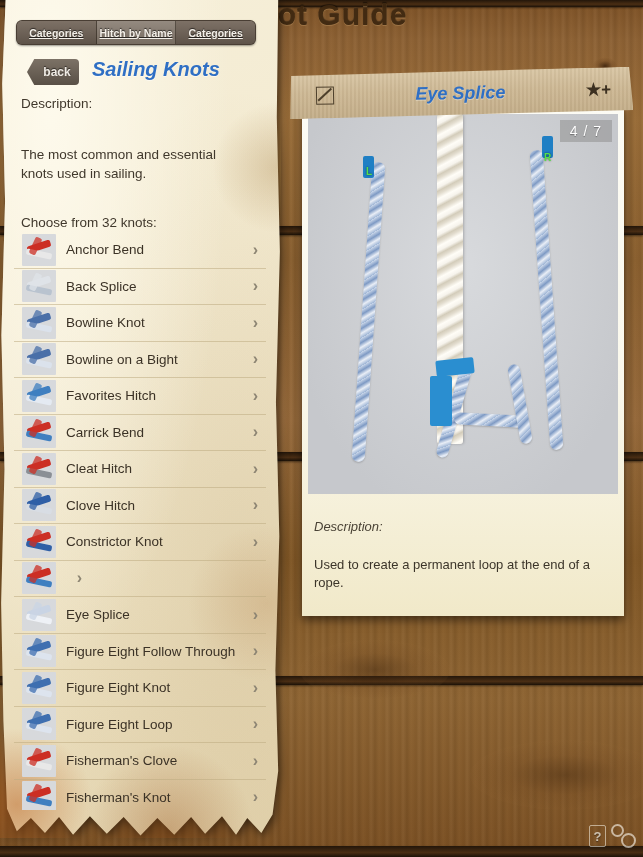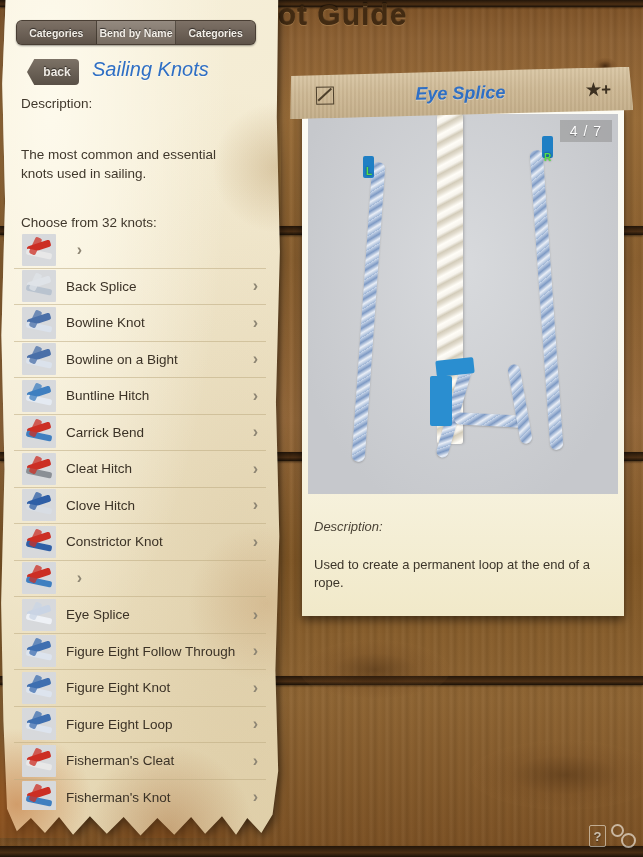--- a/index.html
+++ b/index.html
@@ -89,40 +89,41 @@
     box-shadow:inset 0 1px 0 rgba(255,255,255,.18), 0 1px 2px rgba(0,0,0,.4);
     z-index:6;
   }
   .tab {
     flex:1 1 0; display:flex; align-items:center; justify-content:center;
     font-size:10.5px; font-weight:bold; color:#f3efe8;
     text-shadow:0 -1px 1px rgba(0,0,0,.65);
     background:linear-gradient(180deg,#7d7166,#5e5349);
     border-right:1px solid rgba(40,32,24,.55);
     cursor:pointer;
+    text-decoration:underline;
   }
   .tab:last-child { border-right:none; }
   .tab.selected { background:linear-gradient(180deg,#948a80,#776c61); }
 
   
   #back-btn {
     position:absolute; left:27px; top:59px;
     width:52px; height:26px;
     background:linear-gradient(180deg,#7c7266,#595046);
     color:#f0ece5; font-size:12px; font-weight:bold;
     display:flex; align-items:center; justify-content:center;
     padding-left:8px;
     clip-path:polygon(0% 50%, 14% 0%, 100% 0%, 100% 100%, 14% 100%);
     text-shadow:0 -1px 1px rgba(0,0,0,.6);
     border-radius:0 4px 4px 0;
     cursor:pointer; z-index:6;
   }
   #category-title {
     position:absolute; left:92px; top:58px;
-    font-size:20px; font-style:italic; font-weight:normal;
+    font-size:20px; font-style:italic; font-weight:bold;
     color:#2f6fc4; z-index:6;
     text-shadow:0 1px 0 rgba(255,255,255,.5);
   }
 
   #desc-label {
     position:absolute; left:21px; top:96px;
     font-size:13.5px; color:#40382c; z-index:6;
   }
   #desc-text {
     position:absolute; left:21px; top:145px; width:225px;
@@ -314,38 +315,39 @@
 </div>
 
 <div id="app-title">Knot Guide</div>
 
 <div id="left-panel">
   <div id="left-paper"></div>
   <div id="left-paper-stains"></div>
 
   <div id="tabbar">
     <div class="tab">Categories</div>
-    <div class="tab selected">Bend by Name</div>
+    <div class="tab selected">Hitch by Name</div>
     <div class="tab">Categories</div>
   </div>
 
   <div id="back-btn">back</div>
   <div id="category-title">Sailing Knots</div>
 
   <div id="desc-label">Description:</div>
   <div id="desc-text">The most common and essential knots used in sailing.</div>
   <div id="choose-label">Choose from 32 knots:</div>
 
   <div id="knot-list">
       <div class="knot-row">
         <div class="knot-thumb">
           <i style="left: 5px; top: 9px; width: 24px; height: 7px; background: rgb(204, 47, 36); transform: rotate(-18deg);"></i>
           <i style="left: 4px; top: 17px; width: 26px; height: 6px; background: rgb(232, 232, 232); transform: rotate(12deg);"></i>
           <i style="left: 10px; top: 3px; width: 7px; height: 18px; background: rgb(204, 47, 36); opacity: 0.75; transform: rotate(25deg);"></i>
         </div>
+        <div class="knot-name">Anchor Bend</div>
         <div class="chevron">›</div>
       </div>
       <div class="knot-row">
         <div class="knot-thumb">
           <i style="left: 5px; top: 9px; width: 24px; height: 7px; background: rgb(223, 227, 232); transform: rotate(-18deg);"></i>
           <i style="left: 4px; top: 17px; width: 26px; height: 6px; background: rgb(185, 195, 207); transform: rotate(12deg);"></i>
           <i style="left: 10px; top: 3px; width: 7px; height: 18px; background: rgb(223, 227, 232); opacity: 0.75; transform: rotate(25deg);"></i>
         </div>
         <div class="knot-name">Back Splice</div>
         <div class="chevron">›</div>
@@ -367,21 +369,21 @@
         </div>
         <div class="knot-name">Bowline on a Bight</div>
         <div class="chevron">›</div>
       </div>
       <div class="knot-row">
         <div class="knot-thumb">
           <i style="left: 5px; top: 9px; width: 24px; height: 7px; background: rgb(63, 127, 192); transform: rotate(-18deg);"></i>
           <i style="left: 4px; top: 17px; width: 26px; height: 6px; background: rgb(228, 234, 242); transform: rotate(12deg);"></i>
           <i style="left: 10px; top: 3px; width: 7px; height: 18px; background: rgb(63, 127, 192); opacity: 0.75; transform: rotate(25deg);"></i>
         </div>
-        <div class="knot-name">Buntline Hitch</div>
+        <div class="knot-name">Favorites Hitch</div>
         <div class="chevron">›</div>
       </div>
       <div class="knot-row">
         <div class="knot-thumb">
           <i style="left: 5px; top: 9px; width: 24px; height: 7px; background: rgb(204, 47, 36); transform: rotate(-18deg);"></i>
           <i style="left: 4px; top: 17px; width: 26px; height: 6px; background: rgb(63, 127, 192); transform: rotate(12deg);"></i>
           <i style="left: 10px; top: 3px; width: 7px; height: 18px; background: rgb(204, 47, 36); opacity: 0.75; transform: rotate(25deg);"></i>
         </div>
         <div class="knot-name">Carrick Bend</div>
         <div class="chevron">›</div>
@@ -456,21 +458,21 @@
         </div>
         <div class="knot-name">Figure Eight Loop</div>
         <div class="chevron">›</div>
       </div>
       <div class="knot-row">
         <div class="knot-thumb">
           <i style="left: 5px; top: 9px; width: 24px; height: 7px; background: rgb(204, 47, 36); transform: rotate(-18deg);"></i>
           <i style="left: 4px; top: 17px; width: 26px; height: 6px; background: rgb(232, 232, 232); transform: rotate(12deg);"></i>
           <i style="left: 10px; top: 3px; width: 7px; height: 18px; background: rgb(204, 47, 36); opacity: 0.75; transform: rotate(25deg);"></i>
         </div>
-        <div class="knot-name">Fisherman's Cleat</div>
+        <div class="knot-name">Fisherman's Clove</div>
         <div class="chevron">›</div>
       </div>
       <div class="knot-row">
         <div class="knot-thumb">
           <i style="left: 5px; top: 9px; width: 24px; height: 7px; background: rgb(204, 47, 36); transform: rotate(-18deg);"></i>
           <i style="left: 4px; top: 17px; width: 26px; height: 6px; background: rgb(63, 127, 192); transform: rotate(12deg);"></i>
           <i style="left: 10px; top: 3px; width: 7px; height: 18px; background: rgb(204, 47, 36); opacity: 0.75; transform: rotate(25deg);"></i>
         </div>
         <div class="knot-name">Fisherman's Knot</div>
         <div class="chevron">›</div>

